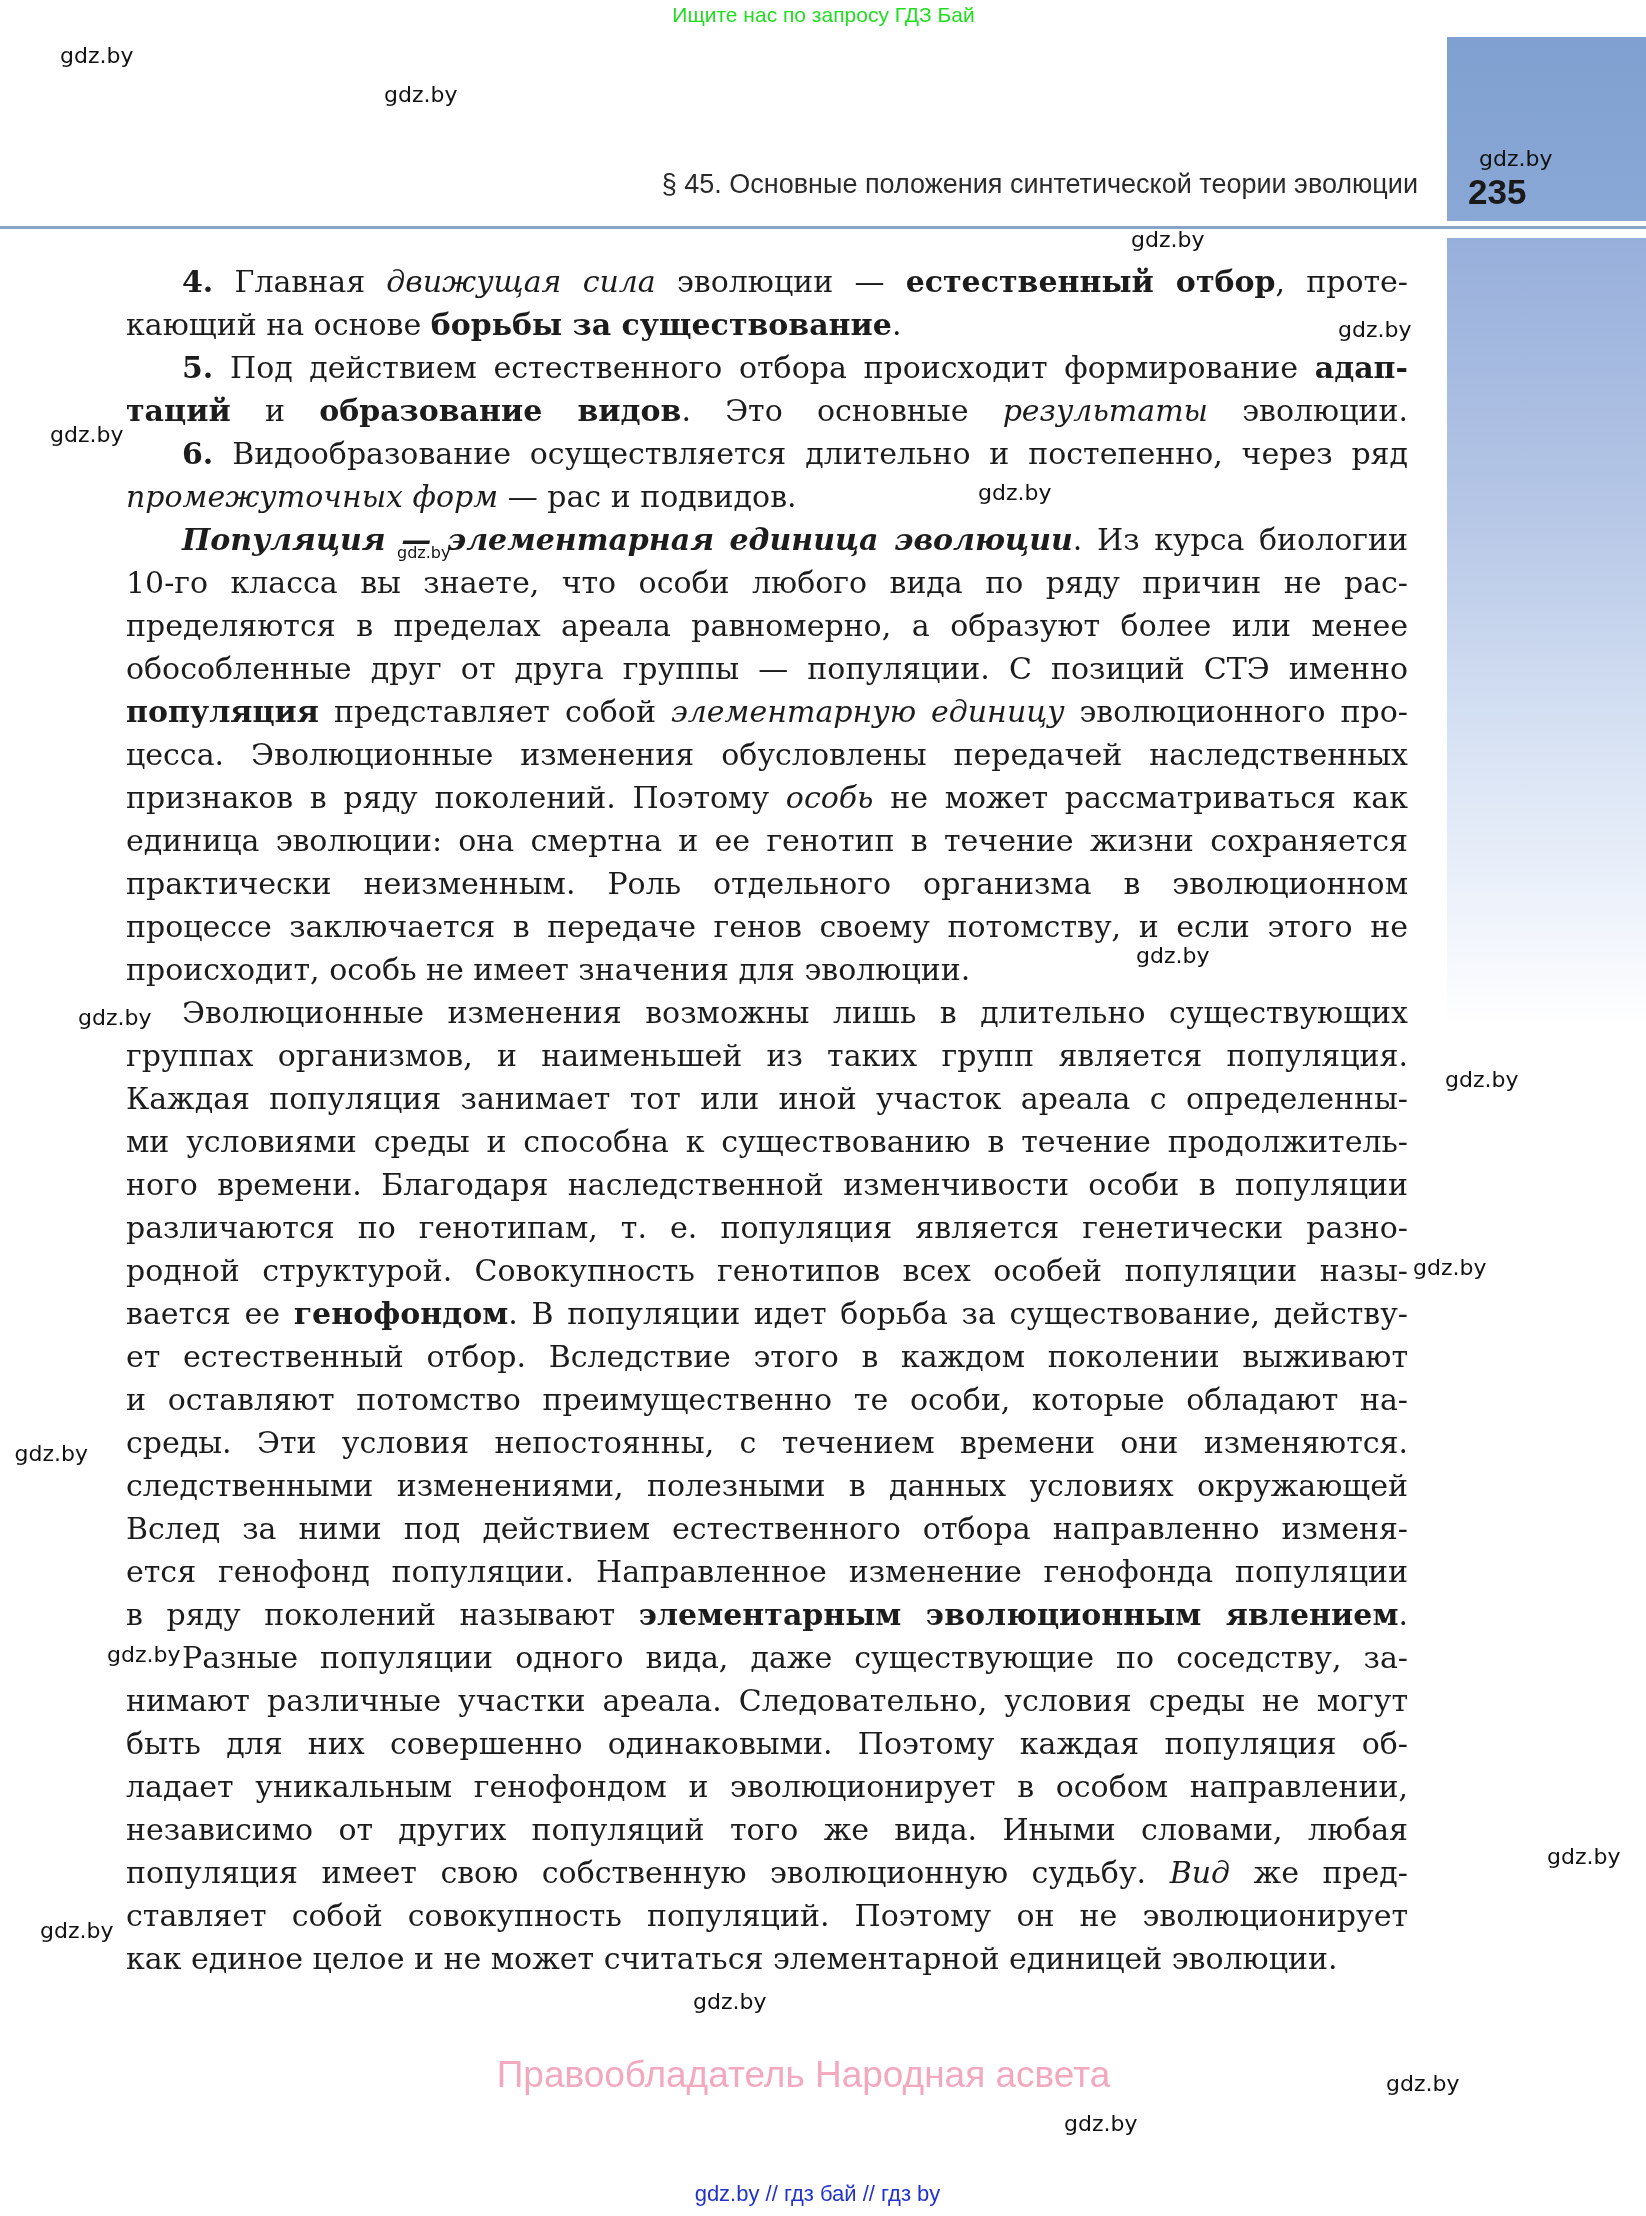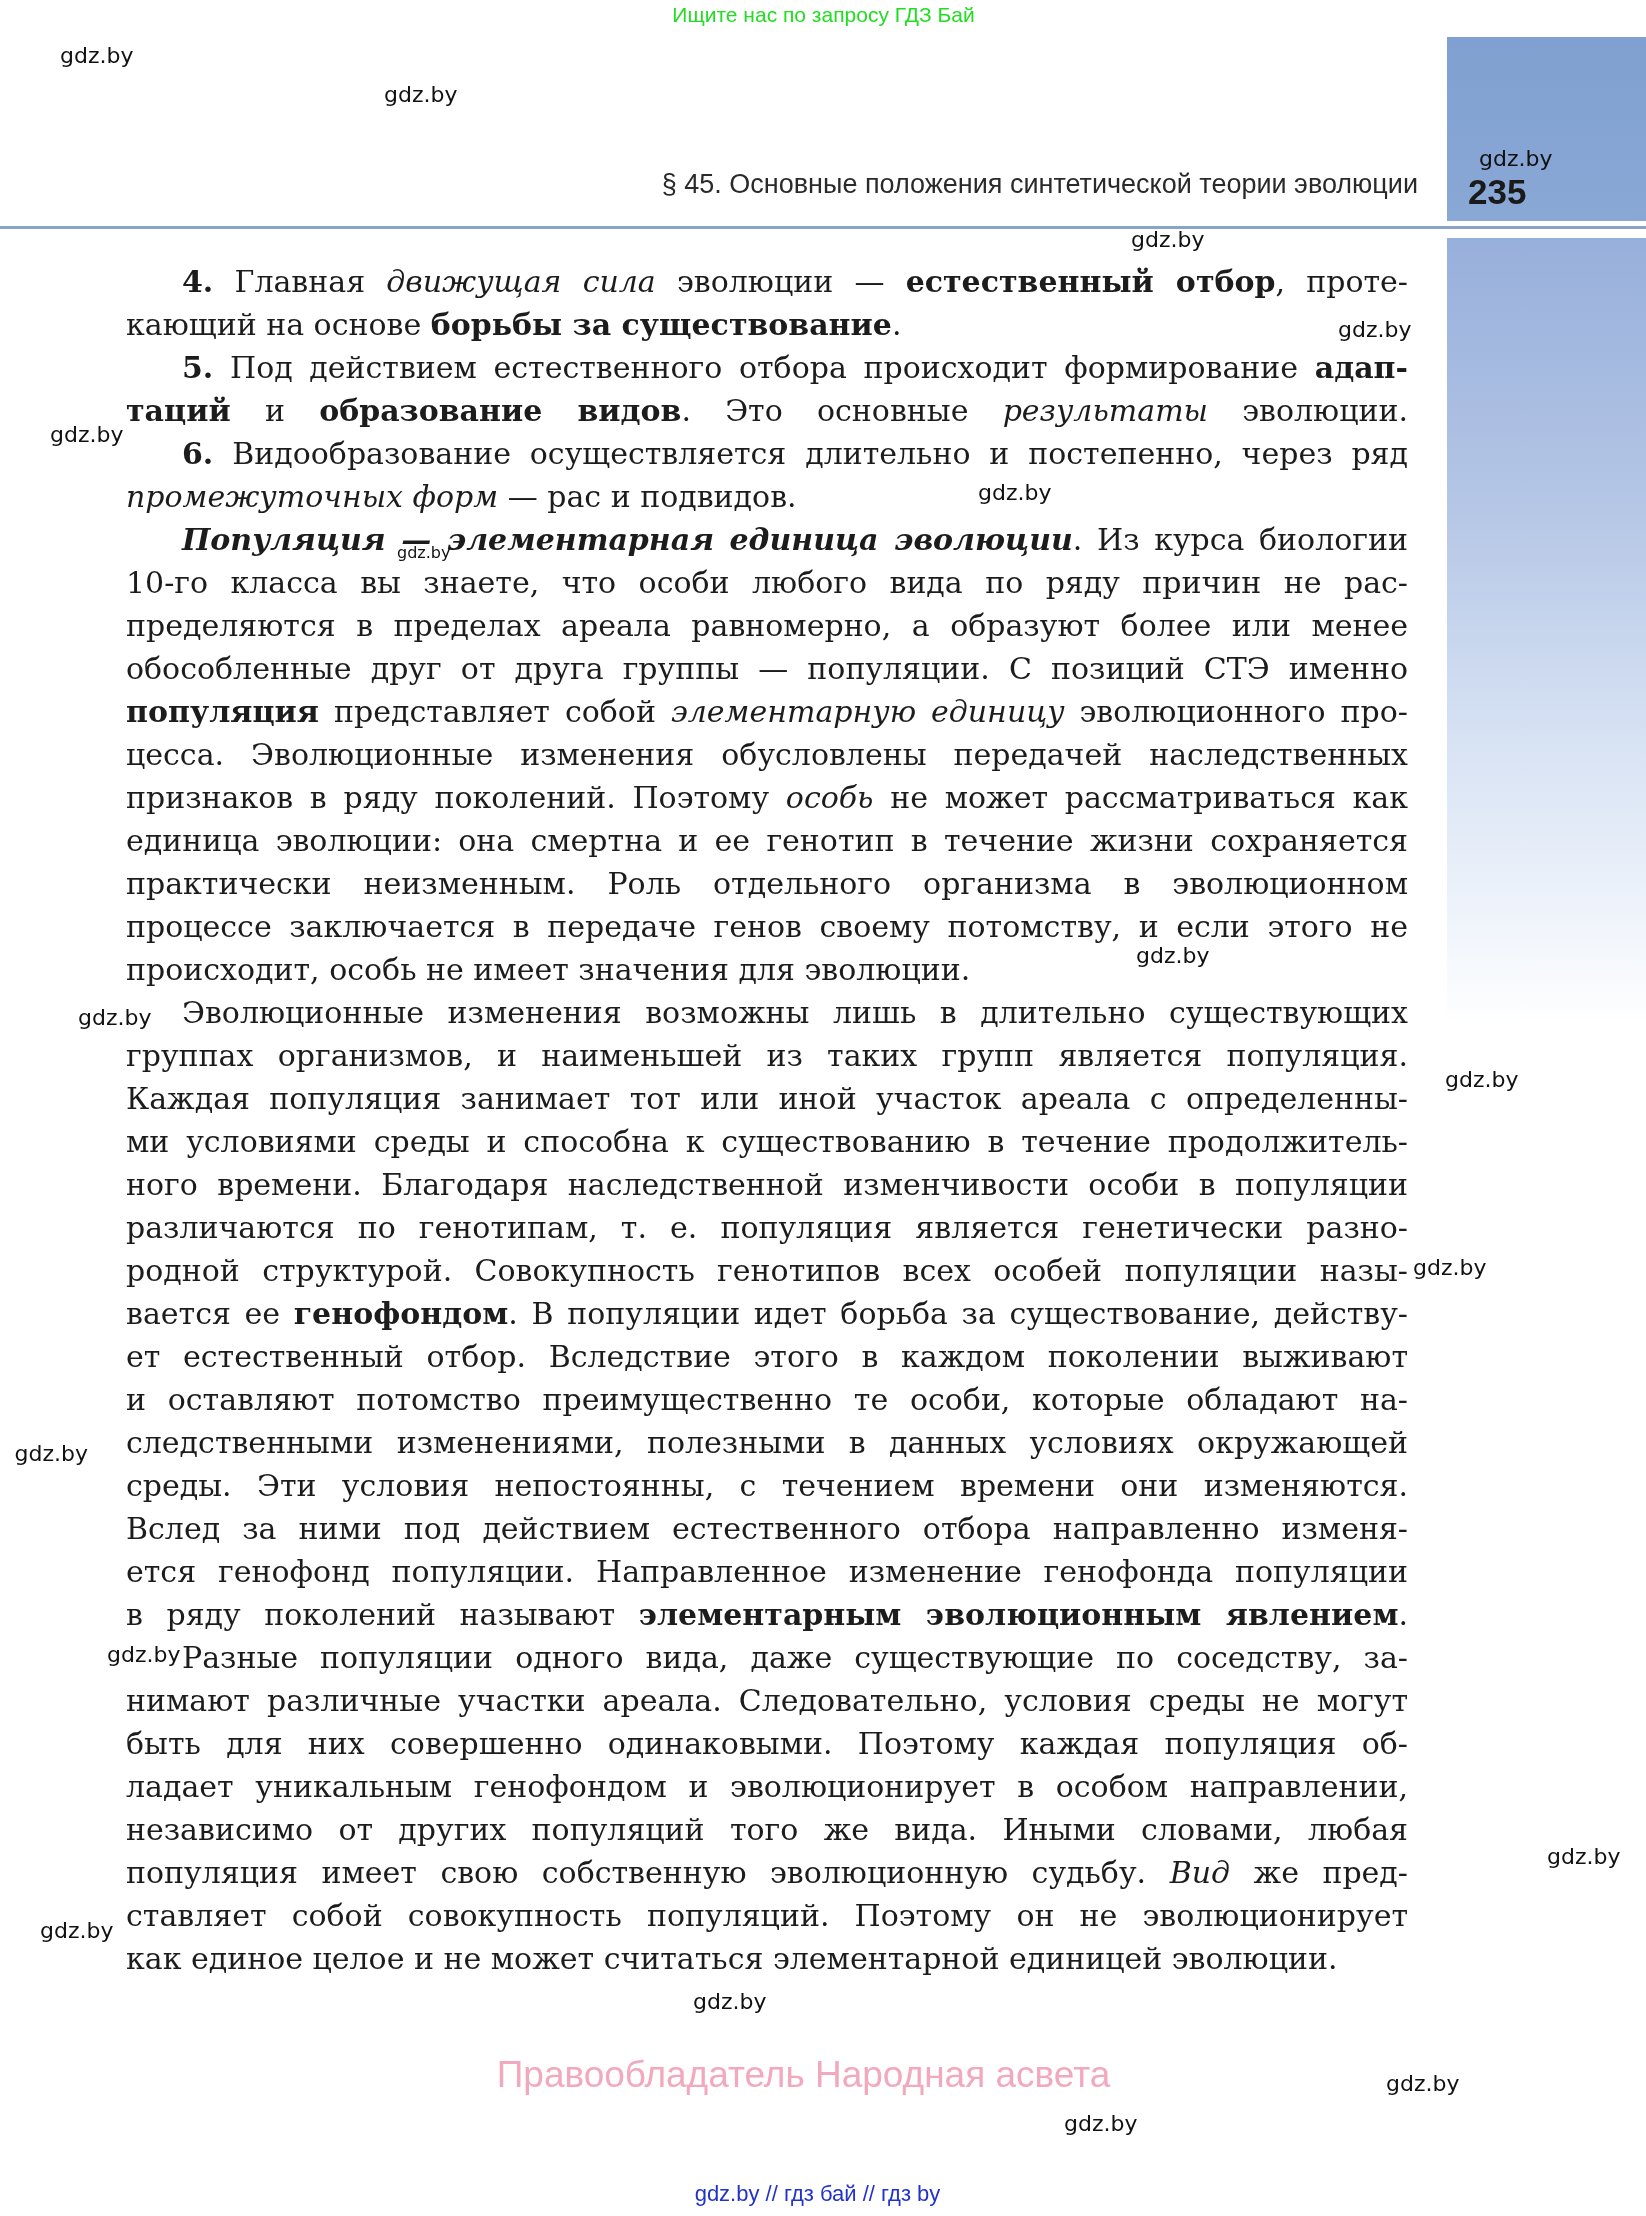--- a/index.html
+++ b/index.html
@@ -91,22 +91,22 @@
     <div class="line indent"><span>Эволюционные изменения возможны лишь в длительно существующих</span></div>
     <div class="line"><span>группах организмов, и наименьшей из таких групп является популяция.</span></div>
     <div class="line"><span>Каждая популяция занимает тот или иной участок ареала с определенны-</span></div>
     <div class="line"><span>ми условиями среды и способна к существованию в течение продолжитель-</span></div>
     <div class="line"><span>ного времени. Благодаря наследственной изменчивости особи в популяции</span></div>
     <div class="line"><span>различаются по генотипам, т. е. популяция является генетически разно-</span></div>
     <div class="line"><span>родной структурой. Совокупность генотипов всех особей популяции назы-</span></div>
     <div class="line"><span>вается ее </span><span class="b">генофондом</span><span>. В популяции идет борьба за существование, действу-</span></div>
     <div class="line"><span>ет естественный отбор. Вследствие этого в каждом поколении выживают</span></div>
     <div class="line"><span>и оставляют потомство преимущественно те особи, которые обладают на-</span></div>
+    <div class="line"><span>среды. Эти условия непостоянны, с течением времени они изменяются.</span></div>
     <div class="line"><span>следственными изменениями, полезными в данных условиях окружающей</span></div>
-    <div class="line"><span>среды. Эти условия непостоянны, с течением времени они изменяются.</span></div>
     <div class="line"><span>Вслед за ними под действием естественного отбора направленно изменя-</span></div>
     <div class="line"><span>ется генофонд популяции. Направленное изменение генофонда популяции</span></div>
     <div class="line"><span>в ряду поколений называют </span><span class="b">элементарным эволюционным явлением</span><span>.</span></div>
     <div class="line indent"><span>Разные популяции одного вида, даже существующие по соседству, за-</span></div>
     <div class="line"><span>нимают различные участки ареала. Следовательно, условия среды не могут</span></div>
     <div class="line"><span>быть для них совершенно одинаковыми. Поэтому каждая популяция об-</span></div>
     <div class="line"><span>ладает уникальным генофондом и эволюционирует в особом направлении,</span></div>
     <div class="line"><span>независимо от других популяций того же вида. Иными словами, любая</span></div>
     <div class="line"><span>популяция имеет свою собственную эволюционную судьбу. </span><span class="i">Вид</span><span> же пред-</span></div>
     <div class="line"><span>ставляет собой совокупность популяций. Поэтому он не эволюционирует</span></div>

